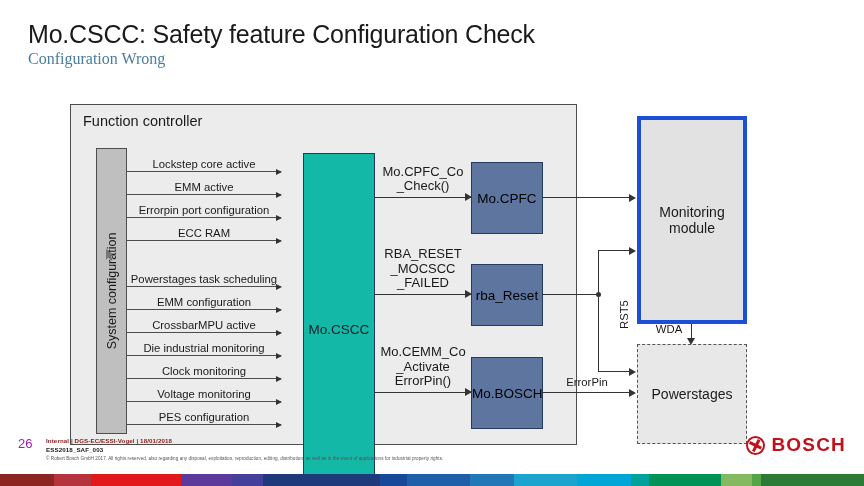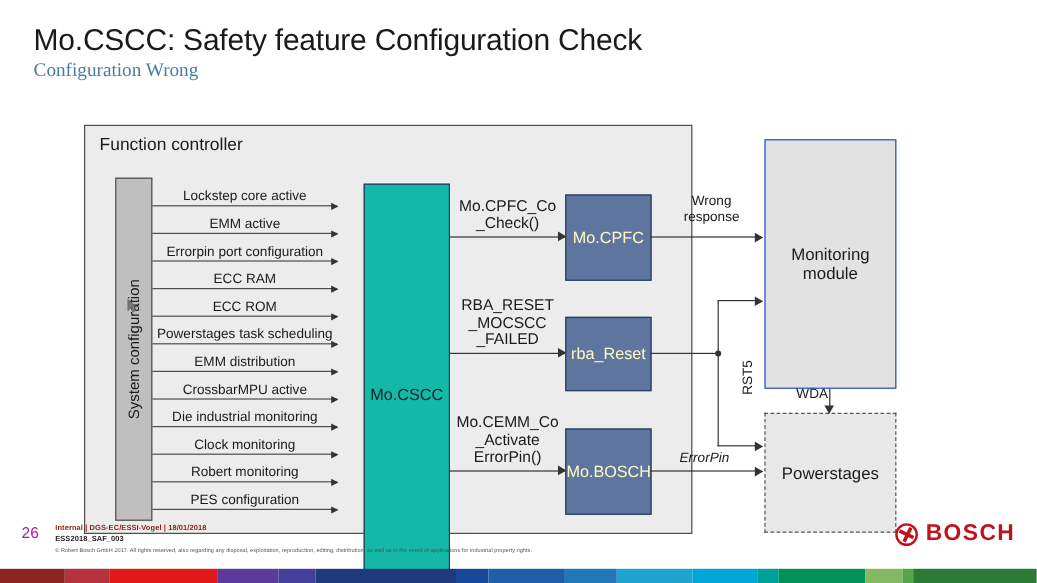--- a/index.html
+++ b/index.html
@@ -102,34 +102,34 @@
     position: absolute;
     background: #5e769f;
     border: 1px solid #243a5e;
   }
   .fn-block .blk-label {
     position: absolute;
     left: 0; right: 0; top: 50%;
     transform: translateY(-50%);
     text-align: center;
     font-size: 13.5px;
-    color: #fef9c3;
+    color: #000000;
     white-space: nowrap;
   }
   #mocpfc-block  { left: 400px; top: 57px;  width: 72px; height: 72px; }
   #rbareset-block{ left: 400px; top: 159px; width: 72px; height: 62px; }
   #mocemm-block  { left: 400px; top: 252px; width: 72px; height: 72px; }
 
   
   #monitoring-block {
     position: absolute;
     left: 567px; top: 12px;
     width: 110px; height: 208px;
     background: #e2e2e2;
-    border: 1px solid #1d4ed8;
+    border: 4px solid #1d4ed8;
   }
   #powerstages-block {
     position: absolute;
     left: 567px; top: 240px;
     width: 110px; height: 100px;
     background: #e8e8e8;
     border: 1px dashed #555;
   }
   .box-label {
     position: absolute;
@@ -339,52 +339,47 @@
     <div class="sig-row" style="top:91px">
       <div class="sig-label">Errorpin port configuration</div>
       <div class="sig-line"></div>
       <div class="sig-head"></div>
     </div>
     <div class="sig-row" style="top:114px">
       <div class="sig-label">ECC RAM</div>
       <div class="sig-line"></div>
       <div class="sig-head"></div>
     </div>
-    <div class="sig-row" style="top:137px">
-      <div class="sig-label">ECC ROM</div>
-      <div class="sig-line"></div>
-      <div class="sig-head"></div>
-    </div>
     <div class="sig-row" style="top:160px">
       <div class="sig-label">Powerstages task scheduling</div>
       <div class="sig-line"></div>
       <div class="sig-head"></div>
     </div>
     <div class="sig-row" style="top:183px">
-      <div class="sig-label">EMM distribution</div>
+      <div class="sig-label">EMM configuration</div>
       <div class="sig-line"></div>
       <div class="sig-head"></div>
     </div>
     <div class="sig-row" style="top:206px">
       <div class="sig-label">CrossbarMPU active</div>
       <div class="sig-line"></div>
       <div class="sig-head"></div>
     </div>
     <div class="sig-row" style="top:229px">
       <div class="sig-label">Die industrial monitoring</div>
       <div class="sig-line"></div>
       <div class="sig-head"></div>
     </div>
     <div class="sig-row" style="top:252px">
       <div class="sig-label">Clock monitoring</div>
       <div class="sig-line"></div>
       <div class="sig-head"></div>
     </div>
     <div class="sig-row" style="top:275px">
-      <div class="sig-label">Robert monitoring</div>
+      <div class="sig-label">Voltage monitoring</div>
       <div class="sig-line"></div>
       <div class="sig-head"></div>
     </div>
     <div class="sig-row" style="top:298px">
       <div class="sig-label">PES configuration</div>
       <div class="sig-line"></div>
       <div class="sig-head"></div>
     </div>
 
     <div id="mocscc-block">
@@ -438,42 +433,38 @@
       <span>Monitoring<br>module</span>
     </div>
   </div>
 
   <div id="powerstages-block">
     <div class="box-label">Powerstages</div>
   </div>
 
   <div class="hline" style="left:472px; top:93px; width:88px;"></div>
   <div class="arrow-r" style="left:559px; top:90px;"></div>
-  <div class="edge-label" style="left:490px; top:58px; width:66px;">
-    <span>Wrong</span><br>
-    <span>response</span>
-  </div>
 
   <div class="hline" style="left:472px; top:190px; width:56px;"></div>
   <div class="dot" style="left:526px; top:188px;"></div>
   <div class="vline" style="left:528px; top:146px; height:45px;"></div>
   <div class="hline" style="left:528px; top:146px; width:32px;"></div>
   <div class="arrow-r" style="left:559px; top:143px;"></div>
   <div class="vline" style="left:528px; top:190px; height:78px;"></div>
   <div class="hline" style="left:528px; top:267px; width:32px;"></div>
   <div class="arrow-r" style="left:559px; top:264px;"></div>
   <div class="edge-label vert" style="left:548px; top:225px;">RST5</div>
 
   <div class="vline" style="left:621px; top:220px; height:18px;"></div>
   <div class="arrow-d" style="left:617px; top:234px;"></div>
-  <div class="edge-label" style="left:578px; top:219px; width:42px; text-align:right;">WDA</div>
+  <div class="edge-label" style="left:578px; top:219px; width:42px; ">WDA</div>
 
   <div class="hline" style="left:472px; top:288px; width:88px;"></div>
   <div class="arrow-r" style="left:559px; top:285px;"></div>
-  <div class="edge-label" style="left:482px; top:272px; width:70px;font-style:italic;">ErrorPin</div>
+  <div class="edge-label" style="left:482px; top:272px; width:70px;">ErrorPin</div>
 </div>
 
 <div id="footer">
   <div id="page-number">26</div>
   <div id="footer-line1">Internal | DGS-EC/ESSI-Vogel | 18/01/2018</div>
   <div id="footer-line2">ESS2018_SAF_003</div>
   <div id="footer-copyright">© Robert Bosch GmbH 2017. All rights reserved, also regarding any disposal, exploitation, reproduction, editing, distribution, as well as in the event of applications for industrial property rights.</div>
 
   <div id="bosch-logo">
     <div id="bosch-mark"></div>

